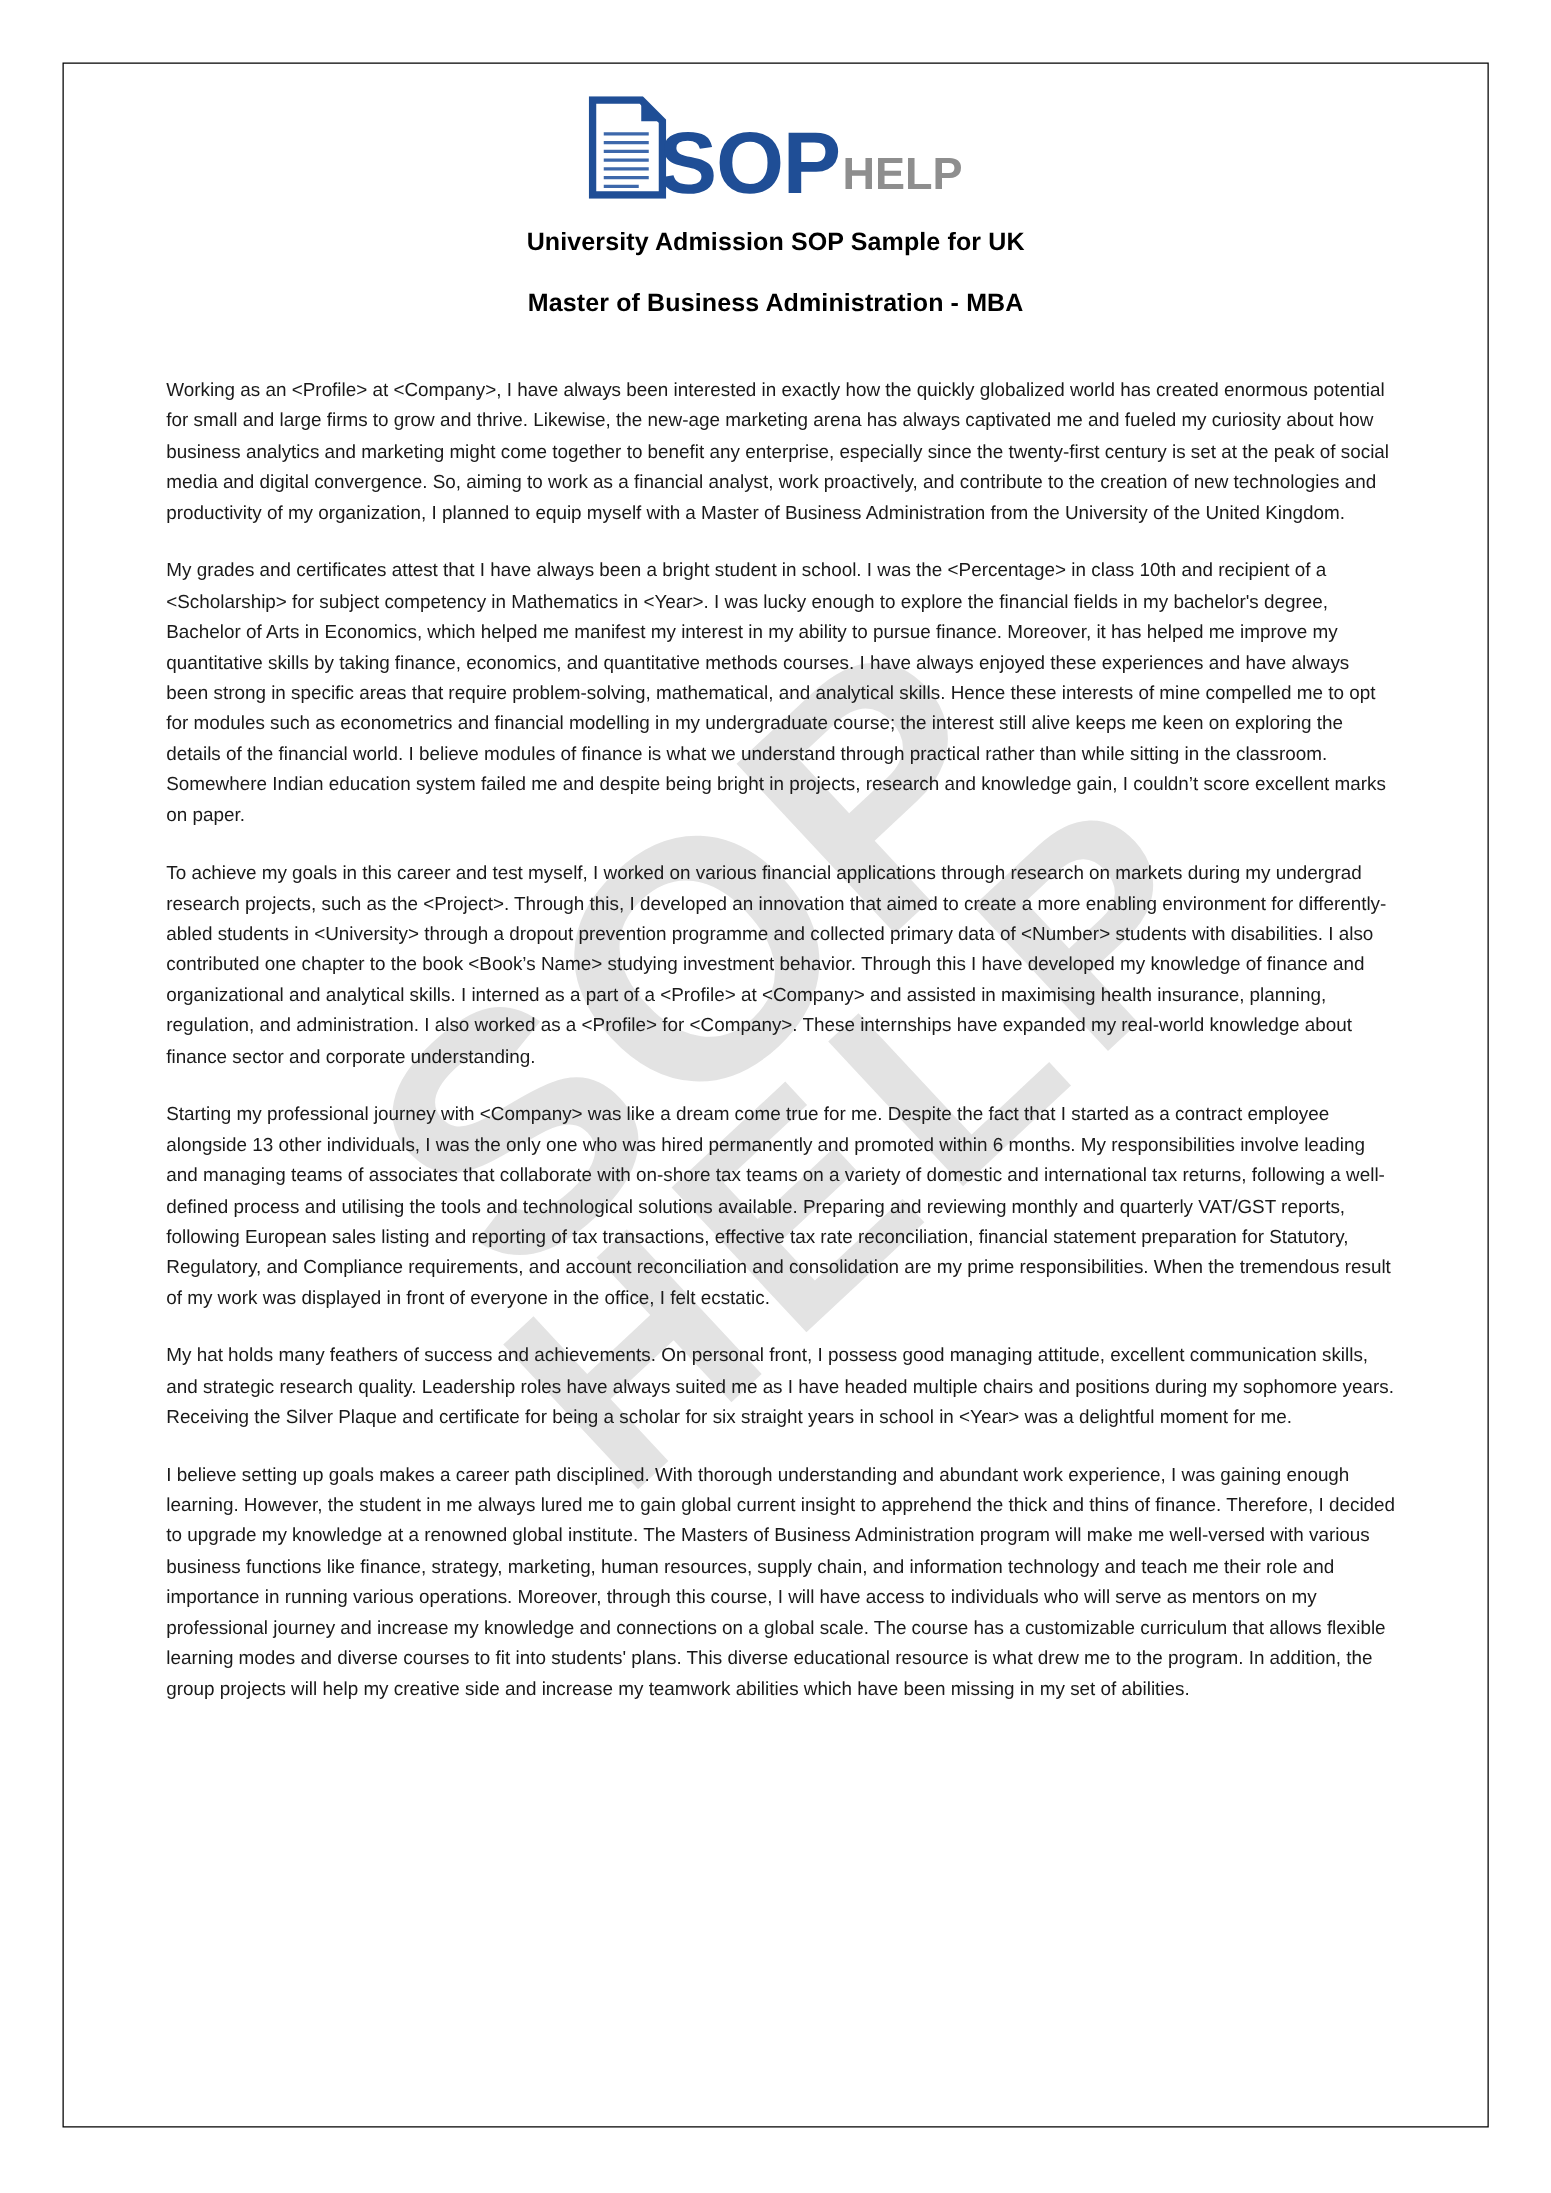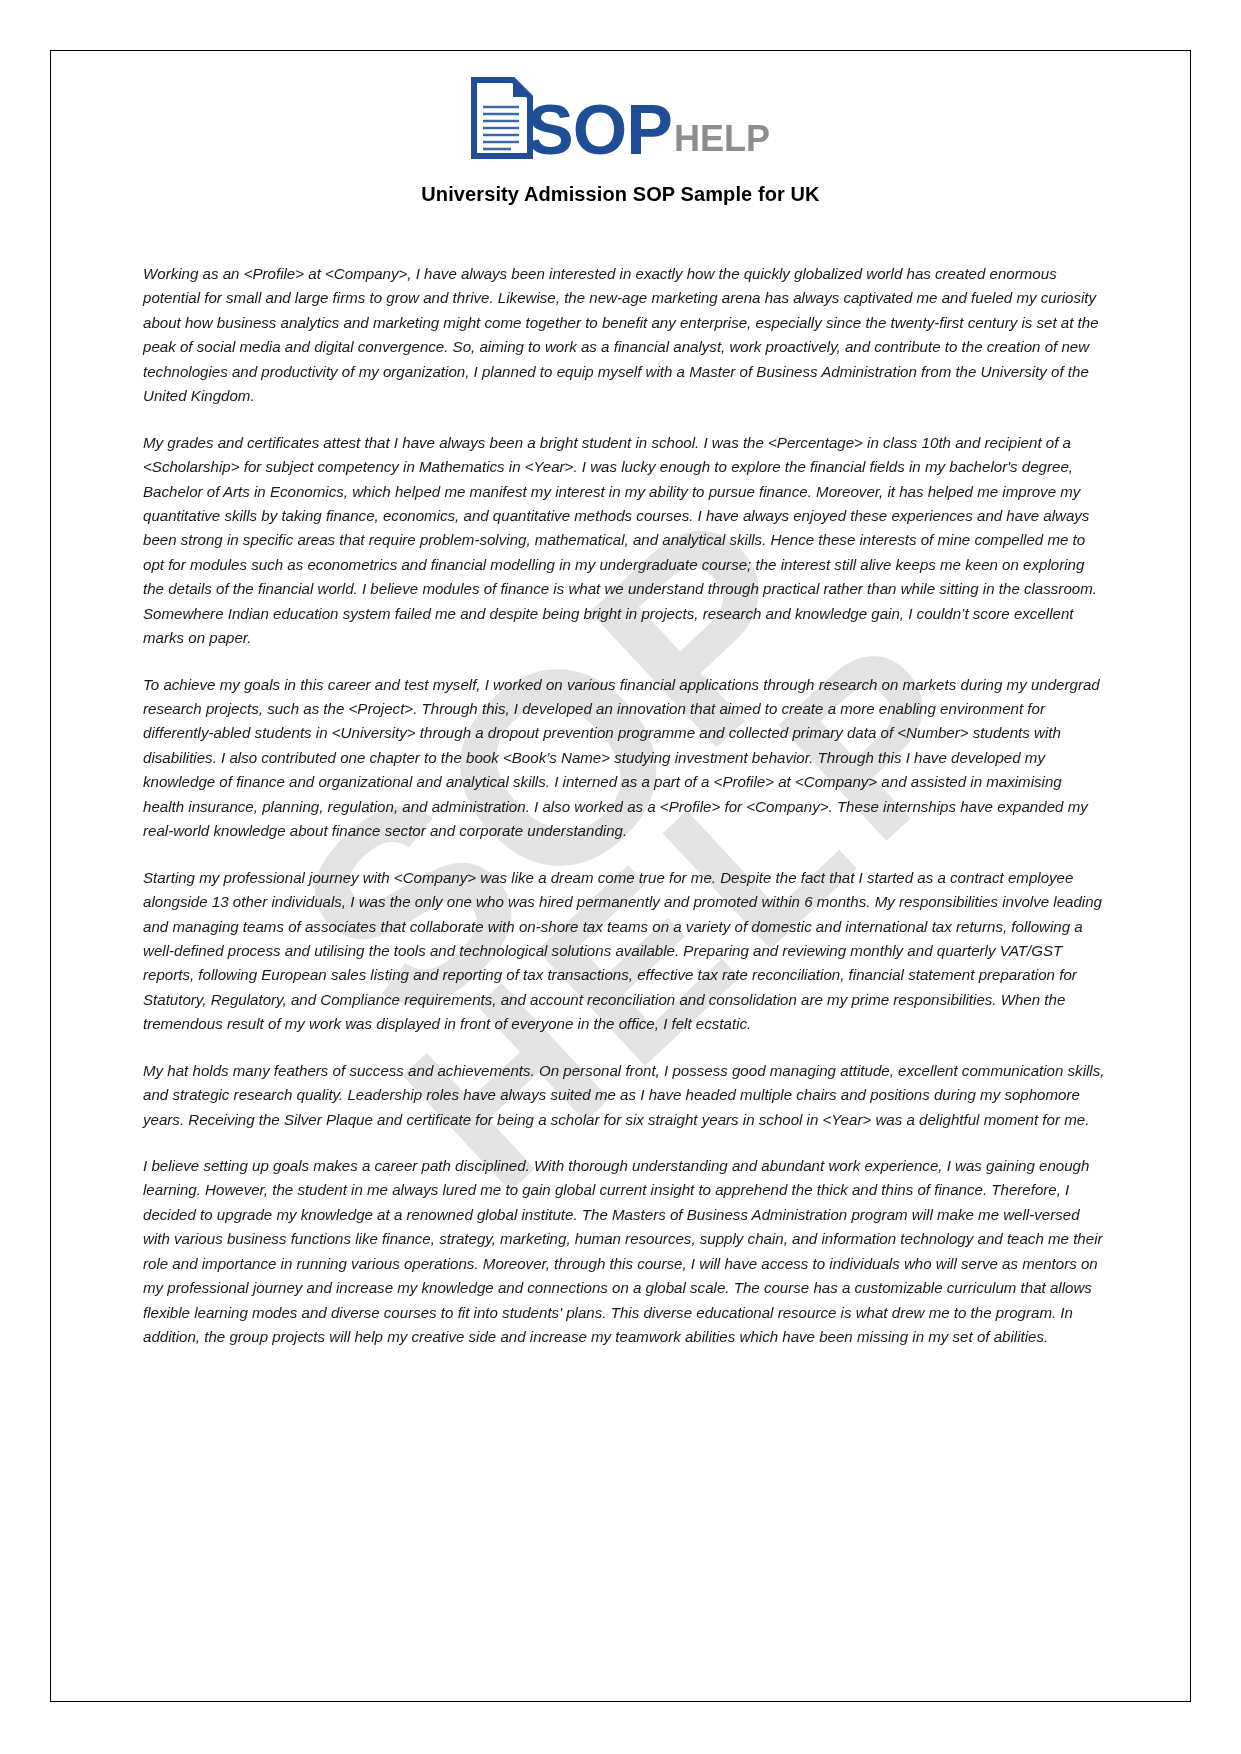--- a/index.html
+++ b/index.html
@@ -118,24 +118,23 @@
     font-weight: 700;
     font-size: 20px;
     color: #000000;
     letter-spacing: 0.1px;
   }
   .doc-title { margin: 24px 0 0 0; }
   .doc-subtitle { margin: 26px 0 0 0; }
 
   
   .body-copy {
-    margin: 10px;
+    margin: 0;
     padding: 0 73px 0 82px;
     padding-top: 46px;
-    font-style: italic;
   }
   .body-copy p {
     margin: 0 0 22px 0;
     font-family: "Liberation Sans", sans-serif;
     font-size: 15.1px;
     line-height: 1.62;
     color: #1a1a1a;
     text-align: left;
   }
 </style>
@@ -169,20 +168,21 @@
           </g>
         </svg>
         <div class="logo-text">
           <span class="logo-sop">SOP</span>
           <span class="logo-help">HELP</span>
         </div>
       </div>
     </div>
 
     <h1 class="doc-title">University Admission SOP Sample for UK</h1>
+    <h2 class="doc-subtitle">Master of Business Administration - MBA</h2>
 
     <div class="body-copy">
       <p>Working as an &lt;Profile&gt; at &lt;Company&gt;, I have always been interested in exactly how the quickly globalized world has created enormous potential for small and large firms to grow and thrive. Likewise, the new-age marketing arena has always captivated me and fueled my curiosity about how business analytics and marketing might come together to benefit any enterprise, especially since the twenty-first century is set at the peak of social media and digital convergence. So, aiming to work as a financial analyst, work proactively, and contribute to the creation of new technologies and productivity of my organization, I planned to equip myself with a Master of Business Administration from the University of the United Kingdom.</p>
       <p>My grades and certificates attest that I have always been a bright student in school. I was the &lt;Percentage&gt; in class 10th and recipient of a &lt;Scholarship&gt; for subject competency in Mathematics in &lt;Year&gt;. I was lucky enough to explore the financial fields in my bachelor's degree, Bachelor of Arts in Economics, which helped me manifest my interest in my ability to pursue finance. Moreover, it has helped me improve my quantitative skills by taking finance, economics, and quantitative methods courses. I have always enjoyed these experiences and have always been strong in specific areas that require problem-solving, mathematical, and analytical skills. Hence these interests of mine compelled me to opt for modules such as econometrics and financial modelling in my undergraduate course; the interest still alive keeps me keen on exploring the details of the financial world. I believe modules of finance is what we understand through practical rather than while sitting in the classroom. Somewhere Indian education system failed me and despite being bright in projects, research and knowledge gain, I couldn’t score excellent marks on paper.</p>
       <p>To achieve my goals in this career and test myself, I worked on various financial applications through research on markets during my undergrad research projects, such as the &lt;Project&gt;. Through this, I developed an innovation that aimed to create a more enabling environment for differently-abled students in &lt;University&gt; through a dropout prevention programme and collected primary data of &lt;Number&gt; students with disabilities. I also contributed one chapter to the book &lt;Book’s Name&gt; studying investment behavior. Through this I have developed my knowledge of finance and organizational and analytical skills. I interned as a part of a &lt;Profile&gt; at &lt;Company&gt; and assisted in maximising health insurance, planning, regulation, and administration. I also worked as a &lt;Profile&gt; for &lt;Company&gt;. These internships have expanded my real-world knowledge about finance sector and corporate understanding.</p>
       <p>Starting my professional journey with &lt;Company&gt; was like a dream come true for me. Despite the fact that I started as a contract employee alongside 13 other individuals, I was the only one who was hired permanently and promoted within 6 months. My responsibilities involve leading and managing teams of associates that collaborate with on-shore tax teams on a variety of domestic and international tax returns, following a well-defined process and utilising the tools and technological solutions available. Preparing and reviewing monthly and quarterly VAT/GST reports, following European sales listing and reporting of tax transactions, effective tax rate reconciliation, financial statement preparation for Statutory, Regulatory, and Compliance requirements, and account reconciliation and consolidation are my prime responsibilities. When the tremendous result of my work was displayed in front of everyone in the office, I felt ecstatic.</p>
       <p>My hat holds many feathers of success and achievements. On personal front, I possess good managing attitude, excellent communication skills, and strategic research quality. Leadership roles have always suited me as I have headed multiple chairs and positions during my sophomore years. Receiving the Silver Plaque and certificate for being a scholar for six straight years in school in &lt;Year&gt; was a delightful moment for me.</p>
       <p>I believe setting up goals makes a career path disciplined. With thorough understanding and abundant work experience, I was gaining enough learning. However, the student in me always lured me to gain global current insight to apprehend the thick and thins of finance. Therefore, I decided to upgrade my knowledge at a renowned global institute. The Masters of Business Administration program will make me well-versed with various business functions like finance, strategy, marketing, human resources, supply chain, and information technology and teach me their role and importance in running various operations. Moreover, through this course, I will have access to individuals who will serve as mentors on my professional journey and increase my knowledge and connections on a global scale. The course has a customizable curriculum that allows flexible learning modes and diverse courses to fit into students' plans. This diverse educational resource is what drew me to the program. In addition, the group projects will help my creative side and increase my teamwork abilities which have been missing in my set of abilities.</p>
     </div>
 

